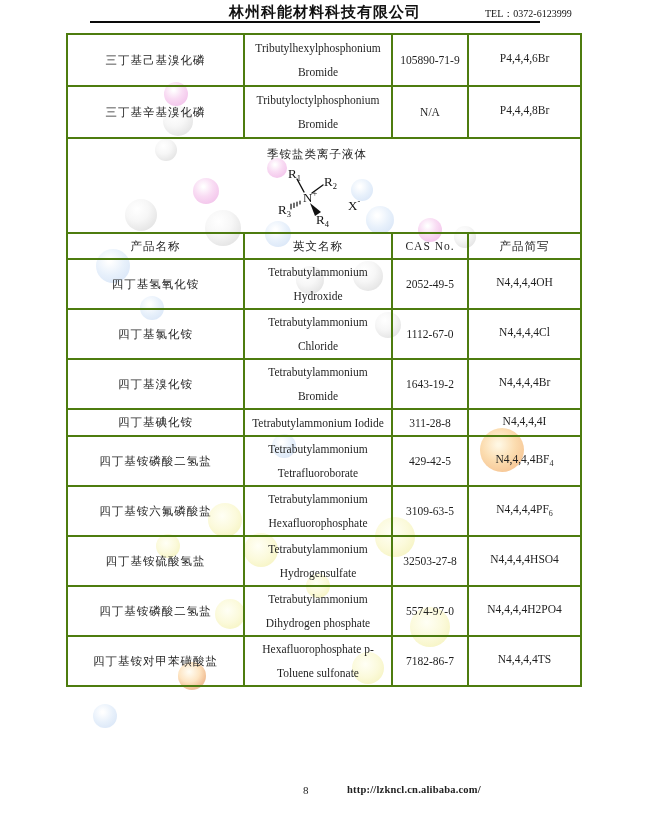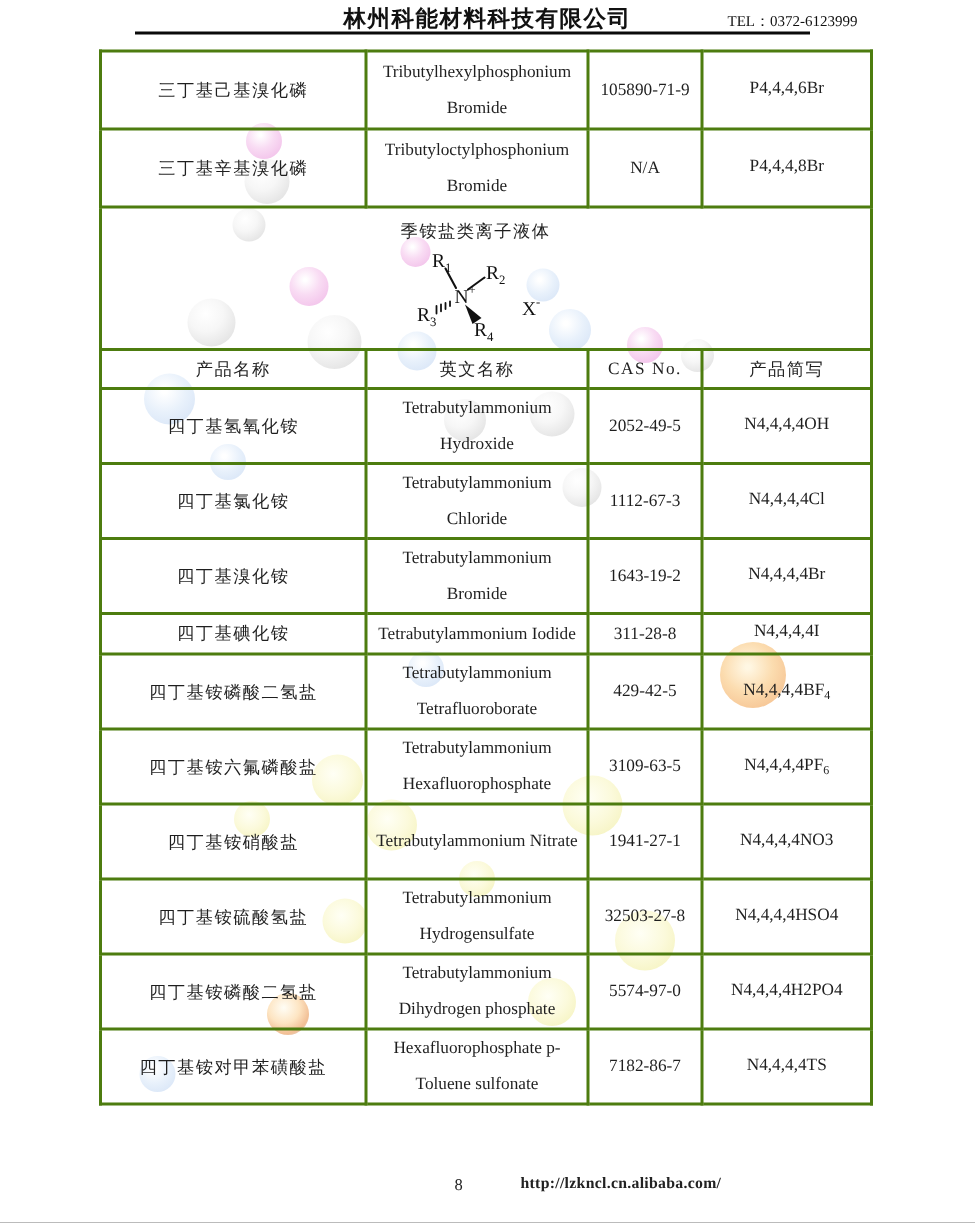--- a/index.html
+++ b/index.html
@@ -165,21 +165,21 @@
 
     <tr class="r-tall">
       <td class="cn">四丁基氢氧化铵</td>
       <td class="en">Tetrabutylammonium Hydroxide</td>
       <td class="cas">2052-49-5</td>
       <td class="code"><span>N4,4,4,4OH</span><sub></sub></td>
     </tr>
     <tr class="r-tall">
       <td class="cn">四丁基氯化铵</td>
       <td class="en">Tetrabutylammonium Chloride</td>
-      <td class="cas">1112-67-3</td>
+      <td class="cas">1112-67-0</td>
       <td class="code"><span>N4,4,4,4Cl</span><sub></sub></td>
     </tr>
     <tr class="r-tall">
       <td class="cn">四丁基溴化铵</td>
       <td class="en">Tetrabutylammonium Bromide</td>
       <td class="cas">1643-19-2</td>
       <td class="code"><span>N4,4,4,4Br</span><sub></sub></td>
     </tr>
     <tr class="r-short">
       <td class="cn">四丁基碘化铵</td>
@@ -193,26 +193,20 @@
       <td class="cas">429-42-5</td>
       <td class="code"><span>N4,4,4,4BF</span><sub>4</sub></td>
     </tr>
     <tr class="r-tall">
       <td class="cn">四丁基铵六氟磷酸盐</td>
       <td class="en">Tetrabutylammonium Hexafluorophosphate</td>
       <td class="cas">3109-63-5</td>
       <td class="code"><span>N4,4,4,4PF</span><sub>6</sub></td>
     </tr>
     <tr class="r-tall">
-      <td class="cn">四丁基铵硝酸盐</td>
-      <td class="en">Tetrabutylammonium Nitrate</td>
-      <td class="cas">1941-27-1</td>
-      <td class="code"><span>N4,4,4,4NO3</span><sub></sub></td>
-    </tr>
-    <tr class="r-tall">
       <td class="cn">四丁基铵硫酸氢盐</td>
       <td class="en">Tetrabutylammonium Hydrogensulfate</td>
       <td class="cas">32503-27-8</td>
       <td class="code"><span>N4,4,4,4HSO4</span><sub></sub></td>
     </tr>
     <tr class="r-tall">
       <td class="cn">四丁基铵磷酸二氢盐</td>
       <td class="en">Tetrabutylammonium Dihydrogen phosphate</td>
       <td class="cas">5574-97-0</td>
       <td class="code"><span>N4,4,4,4H2PO4</span><sub></sub></td>

